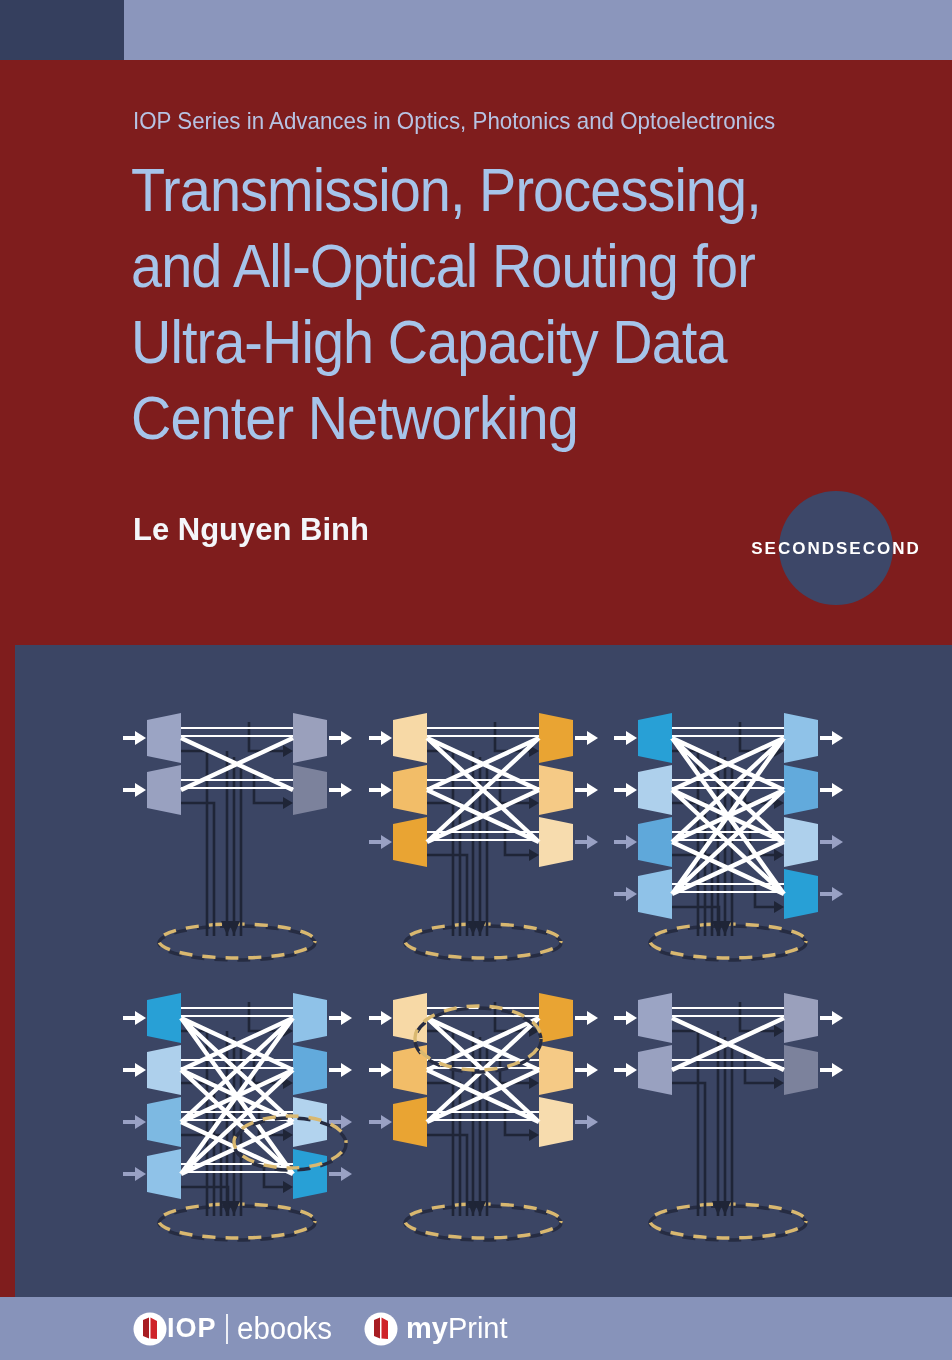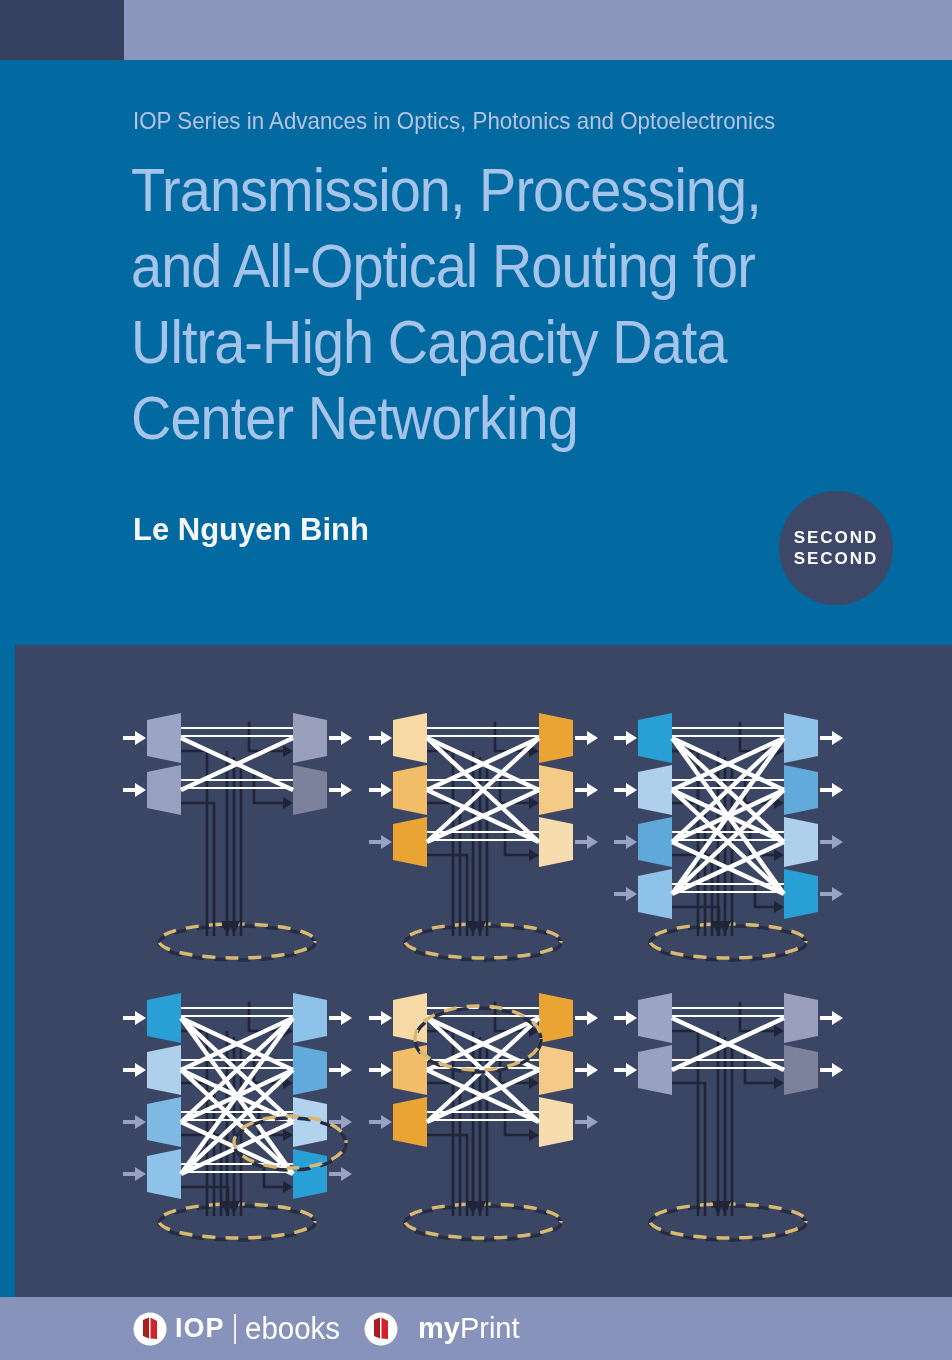--- a/index.html
+++ b/index.html
@@ -1,46 +1,46 @@
 <!DOCTYPE html>
 <html><head>
 <meta charset="utf-8">
 <style>
   html,body{margin:0;padding:0;background:#1a1a2a;}
-  .cover{position:relative;width:952px;height:1360px;background:#0369a1;overflow:hidden;
+  .cover{position:relative;width:952px;height:1360px;background:#7f1d1d;overflow:hidden;
          font-family:"Liberation Sans",sans-serif;}
   
   .top-navy{position:absolute;left:0;top:0;width:124px;height:60px;background:#353f5e;}
   .top-gray{position:absolute;left:124px;top:0;width:828px;height:60px;background:#8b96bc;}
   
   .series{position:absolute;left:133px;top:104px;color:#b7c3e3;font-size:24px;line-height:34px;
           transform:scaleX(.93);transform-origin:left top;white-space:nowrap;}
   .title{position:absolute;left:131px;top:152px;color:#a6c4ea;font-size:62px;line-height:76px;
          font-weight:400;transform:scaleX(.9);transform-origin:left top;white-space:nowrap;
          letter-spacing:-1px;}
   .author{position:absolute;left:133px;top:512px;color:#f4f6fa;font-size:31px;font-weight:700;}
   
   .badge{position:absolute;left:779px;top:491px;width:114px;height:114px;border-radius:50%;
-         background:#3d4768;display:flex;flex-direction:column;align-items:center;justify-content:center;}
+         background:#3d4768;display:flex;flex-direction:row;align-items:center;justify-content:center;}
   .badge div{color:#ffffff;font-size:17px;font-weight:700;letter-spacing:2px;line-height:21px;}
   
   .panel{position:absolute;left:15px;top:645px;width:937px;height:652px;background:#3b4564;}
   .diagram{position:absolute;width:268px;height:300px;}
   .d0{left:103px;top:685px}.d1{left:349px;top:685px}.d2{left:594px;top:685px}
   .d3{left:103px;top:965px}.d4{left:349px;top:965px}.d5{left:594px;top:965px}
   
   .footer{position:absolute;left:0;top:1297px;width:952px;height:63px;background:#8793ba;}
   .logo{position:absolute;top:0;height:63px;display:flex;align-items:center;}
   .logo-iop{left:133px;}
   .logo-myprint{left:364px;}
   .logo svg{display:block;}
-  .iop-word{color:#fff;font-size:27px;font-weight:700;letter-spacing:1px;margin-left:8px;}
+  .iop-word{color:#fff;font-size:27px;font-weight:700;letter-spacing:1px;}
   .divider{width:2px;height:30px;background:rgba(255,255,255,.85);margin:0 9px;}
   .ebooks-word{color:#fff;font-size:31px;font-weight:400;transform:scaleX(.95);transform-origin:left center;}
-  .my-word{color:#fff;font-size:29px;font-weight:700;margin-left:20px;}
+  .my-word{color:#fff;font-size:29px;font-weight:700;margin-left:8px;}
   .print-word{color:#fff;font-size:29px;font-weight:400;text-align:right;}
 </style>
 </head>
 <body>
 
 <div class="cover">
 
   <div class="top-navy"></div>
   <div class="top-gray"></div>
 

